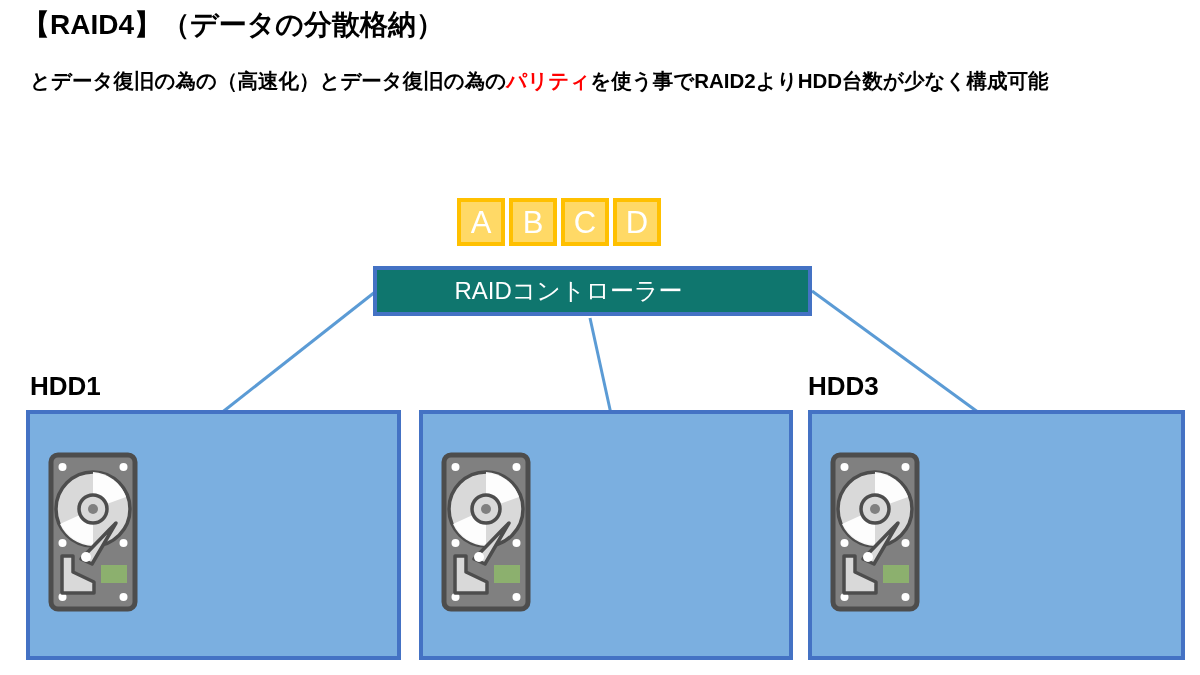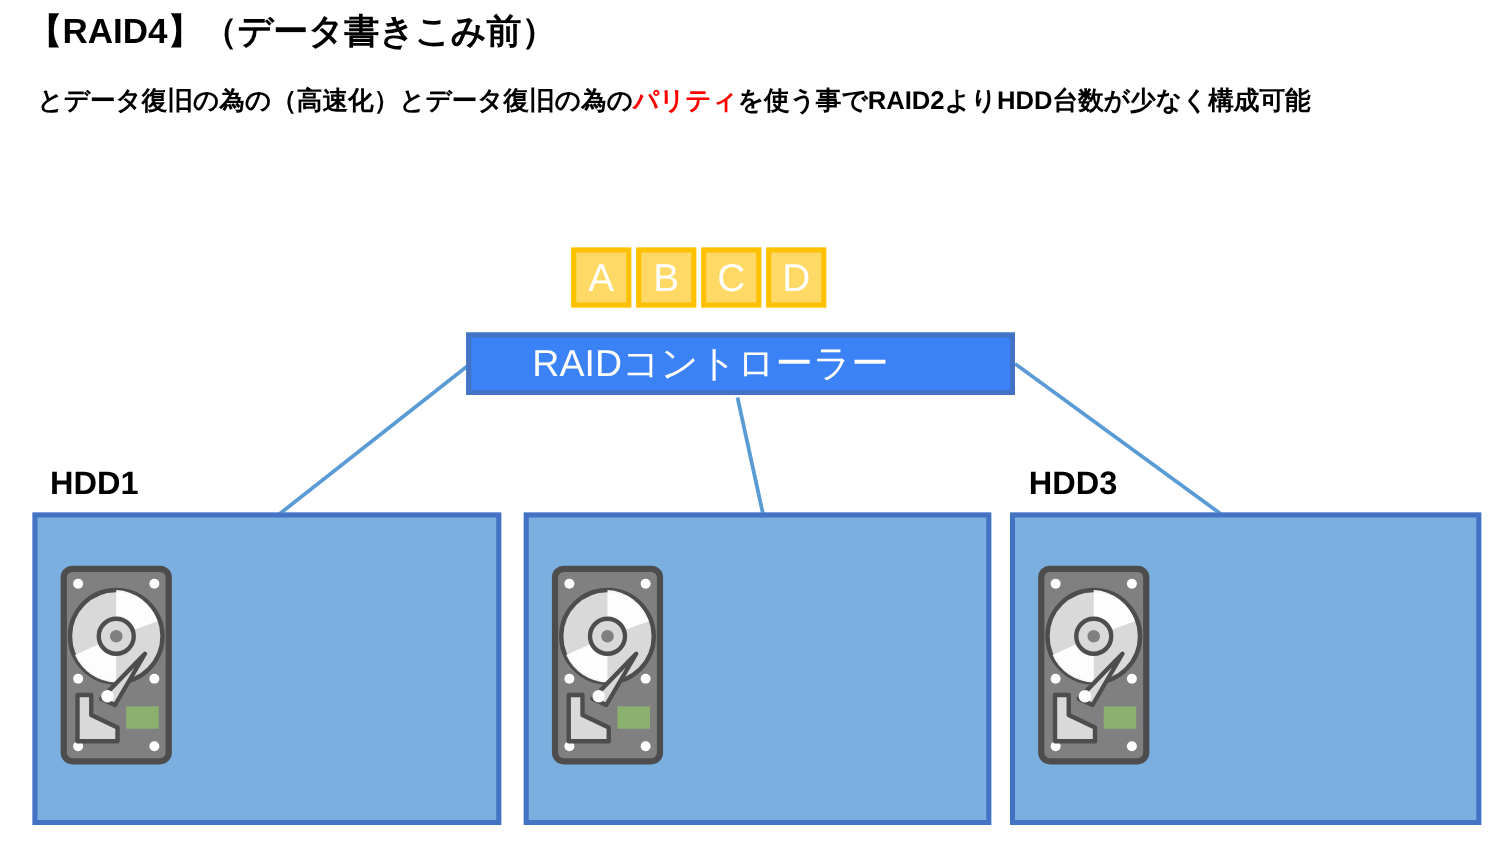--- a/index.html
+++ b/index.html
@@ -81,25 +81,25 @@
     pointer-events: none;
   }
 
   
   #raid-controller {
     position: absolute;
     left: 373px;
     top: 266px;
     width: 439px;
     height: 50px;
-    background: #3b82f6;
+    background: #0f766e;
     border: 4px solid #4472C4;
     box-sizing: border-box;
     color: #FFFFFF;
-    font-size: 30px;
+    font-size: 24px;
     display: flex;
     align-items: center;
     justify-content: center;
   }
   #raid-controller .rc-label {
     transform: translateX(-24px);
     white-space: nowrap;
   }
 
   
@@ -119,21 +119,21 @@
     position: absolute;
     left: 18px;
     top: 38px;
   }
 </style>
 </head>
 <body>
 
 <div class="slide">
 
-  <div id="title">【RAID4】（データ書きこみ前）</div>
+  <div id="title">【RAID4】（データの分散格納）</div>
 
   <div id="body-text">
     <div><span>とデータ復旧の為の（高速化）とデータ復旧の為の</span><span class="hl">パリティ</span><span>を使う事でRAID2よりHDD台数が少なく構成可能</span></div>
   </div>
 
   <svg id="connectors" viewBox="0 0 1200 675">
     <line x1="375" y1="292" x2="220" y2="414" stroke="#5B9BD5" stroke-width="3"></line>
     <line x1="590" y1="318" x2="611" y2="414" stroke="#5B9BD5" stroke-width="3"></line>
     <line x1="812" y1="291" x2="997" y2="426" stroke="#5B9BD5" stroke-width="3"></line>
   </svg>
@@ -142,21 +142,21 @@
     <div class="data-block">A</div>
     <div class="data-block">B</div>
     <div class="data-block">C</div>
     <div class="data-block">D</div>
   </div>
 
   <div id="raid-controller">
     <span class="rc-label">RAIDコントローラー</span>
   </div>
 
-  <div class="hdd-label" style="left:40px; top:371px;text-align:center;">HDD1</div>
+  <div class="hdd-label" style="left:30px; top:371px;text-align:center;">HDD1</div>
   <div class="hdd-box" style="left:26px; top:410px; width:375px; height:250px;">
     <svg class="hdd-icon" width="90" height="160" viewBox="0 0 90 160">
       <rect x="3" y="3" width="84" height="154" rx="7" ry="7" fill="#808080" stroke="#4D4D4D" stroke-width="5"></rect>
       <circle cx="14.5" cy="15" r="4" fill="#FFFFFF"></circle>
       <circle cx="75.5" cy="15" r="4" fill="#FFFFFF"></circle>
       <circle cx="14.5" cy="91" r="4" fill="#FFFFFF"></circle>
       <circle cx="75.5" cy="91" r="4" fill="#FFFFFF"></circle>
       <circle cx="14.5" cy="145" r="4" fill="#FFFFFF"></circle>
       <circle cx="75.5" cy="145" r="4" fill="#FFFFFF"></circle>
       <circle cx="45" cy="57" r="37" fill="#D9D9D9" stroke="#4D4D4D" stroke-width="3.5"></circle>
@@ -186,21 +186,21 @@
       <path d="M45 94 A37 37 0 0 1 12 72 L45 57 Z" fill="#FFFFFF" opacity="0.95"></path>
       <circle cx="45" cy="57" r="14" fill="#D9D9D9" stroke="#4D4D4D" stroke-width="3.5"></circle>
       <circle cx="45" cy="57" r="5" fill="#808080"></circle>
       <path d="M62 77 L68 71 L44 112 L33 107 Z" fill="#D9D9D9" stroke="#4D4D4D" stroke-width="3.5" stroke-linejoin="round"></path>
       <circle cx="38" cy="105" r="5" fill="#FFFFFF"></circle>
       <path d="M14 104 L25 104 L25 120 L46 130 L46 141 L14 141 Z" fill="#D9D9D9" stroke="#4D4D4D" stroke-width="3.5" stroke-linejoin="round"></path>
       <rect x="53" y="113" width="26" height="18" fill="#8CB06E"></rect>
     </svg>
   </div>
 
-  <div class="hdd-label" style="left:808px; top:371px;margin-left:15px;">HDD3</div>
+  <div class="hdd-label" style="left:808px; top:371px;">HDD3</div>
   <div class="hdd-box" style="left:808px; top:410px; width:377px; height:250px;">
     <svg class="hdd-icon" width="90" height="160" viewBox="0 0 90 160">
       <rect x="3" y="3" width="84" height="154" rx="7" ry="7" fill="#808080" stroke="#4D4D4D" stroke-width="5"></rect>
       <circle cx="14.5" cy="15" r="4" fill="#FFFFFF"></circle>
       <circle cx="75.5" cy="15" r="4" fill="#FFFFFF"></circle>
       <circle cx="14.5" cy="91" r="4" fill="#FFFFFF"></circle>
       <circle cx="75.5" cy="91" r="4" fill="#FFFFFF"></circle>
       <circle cx="14.5" cy="145" r="4" fill="#FFFFFF"></circle>
       <circle cx="75.5" cy="145" r="4" fill="#FFFFFF"></circle>
       <circle cx="45" cy="57" r="37" fill="#D9D9D9" stroke="#4D4D4D" stroke-width="3.5"></circle>

